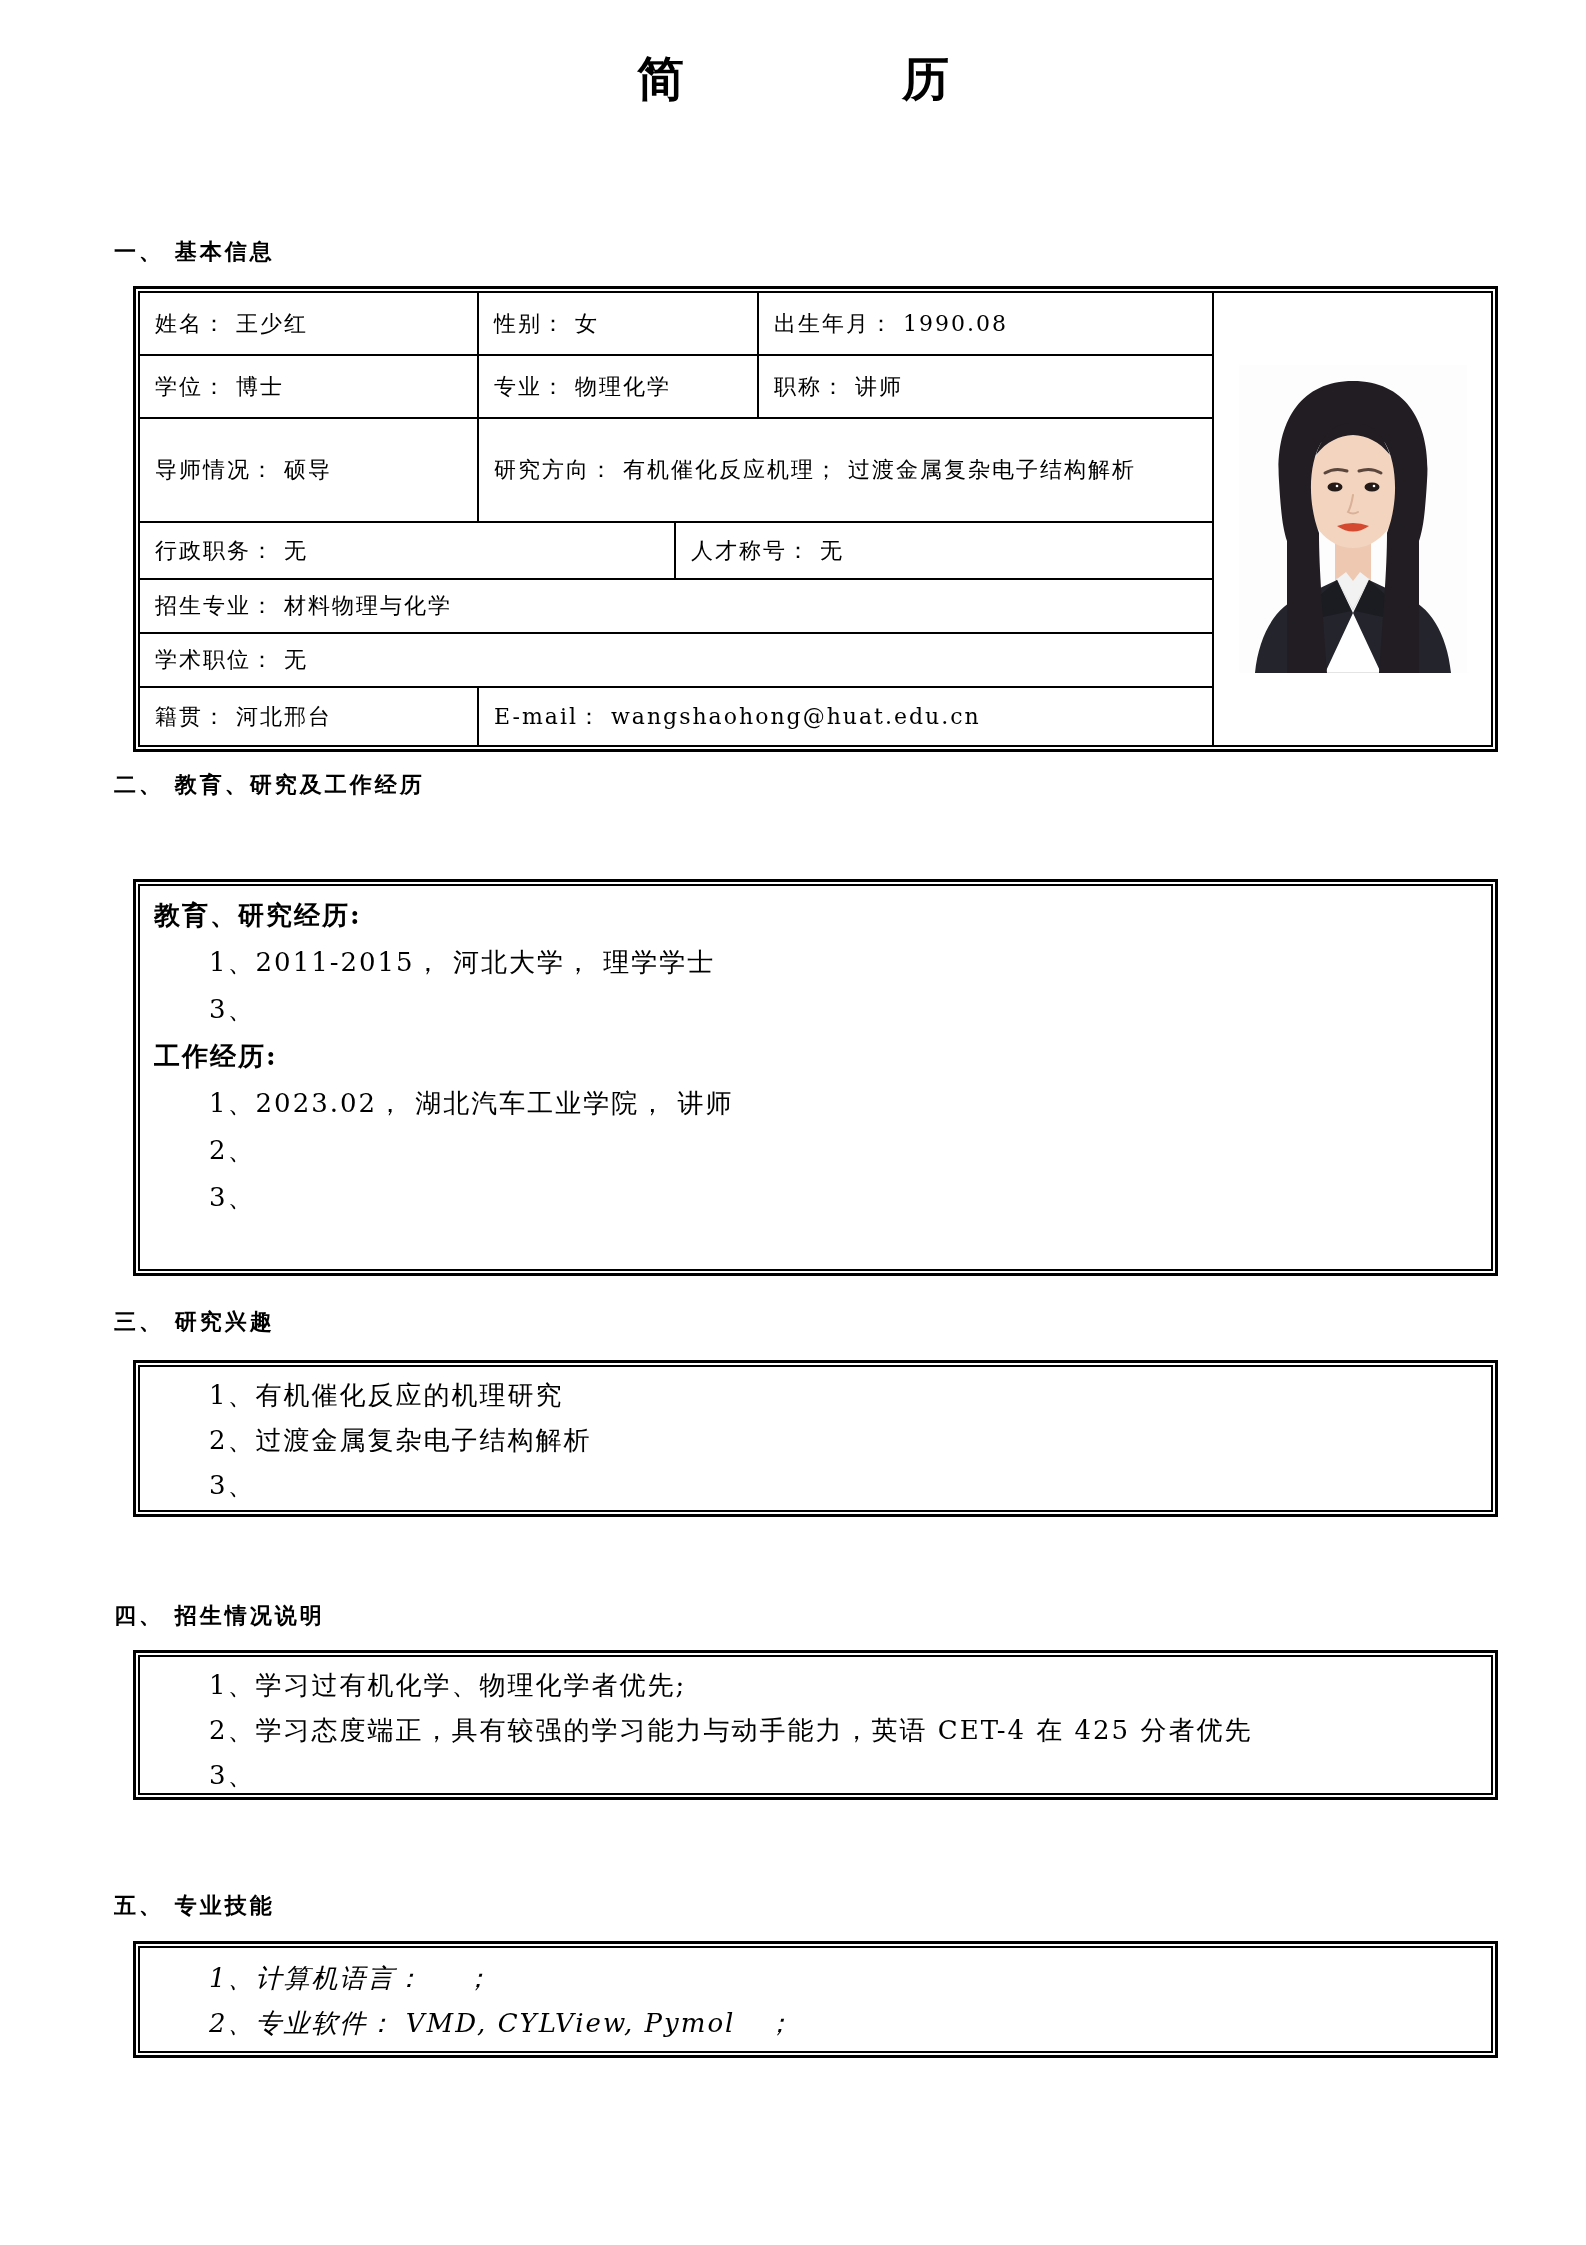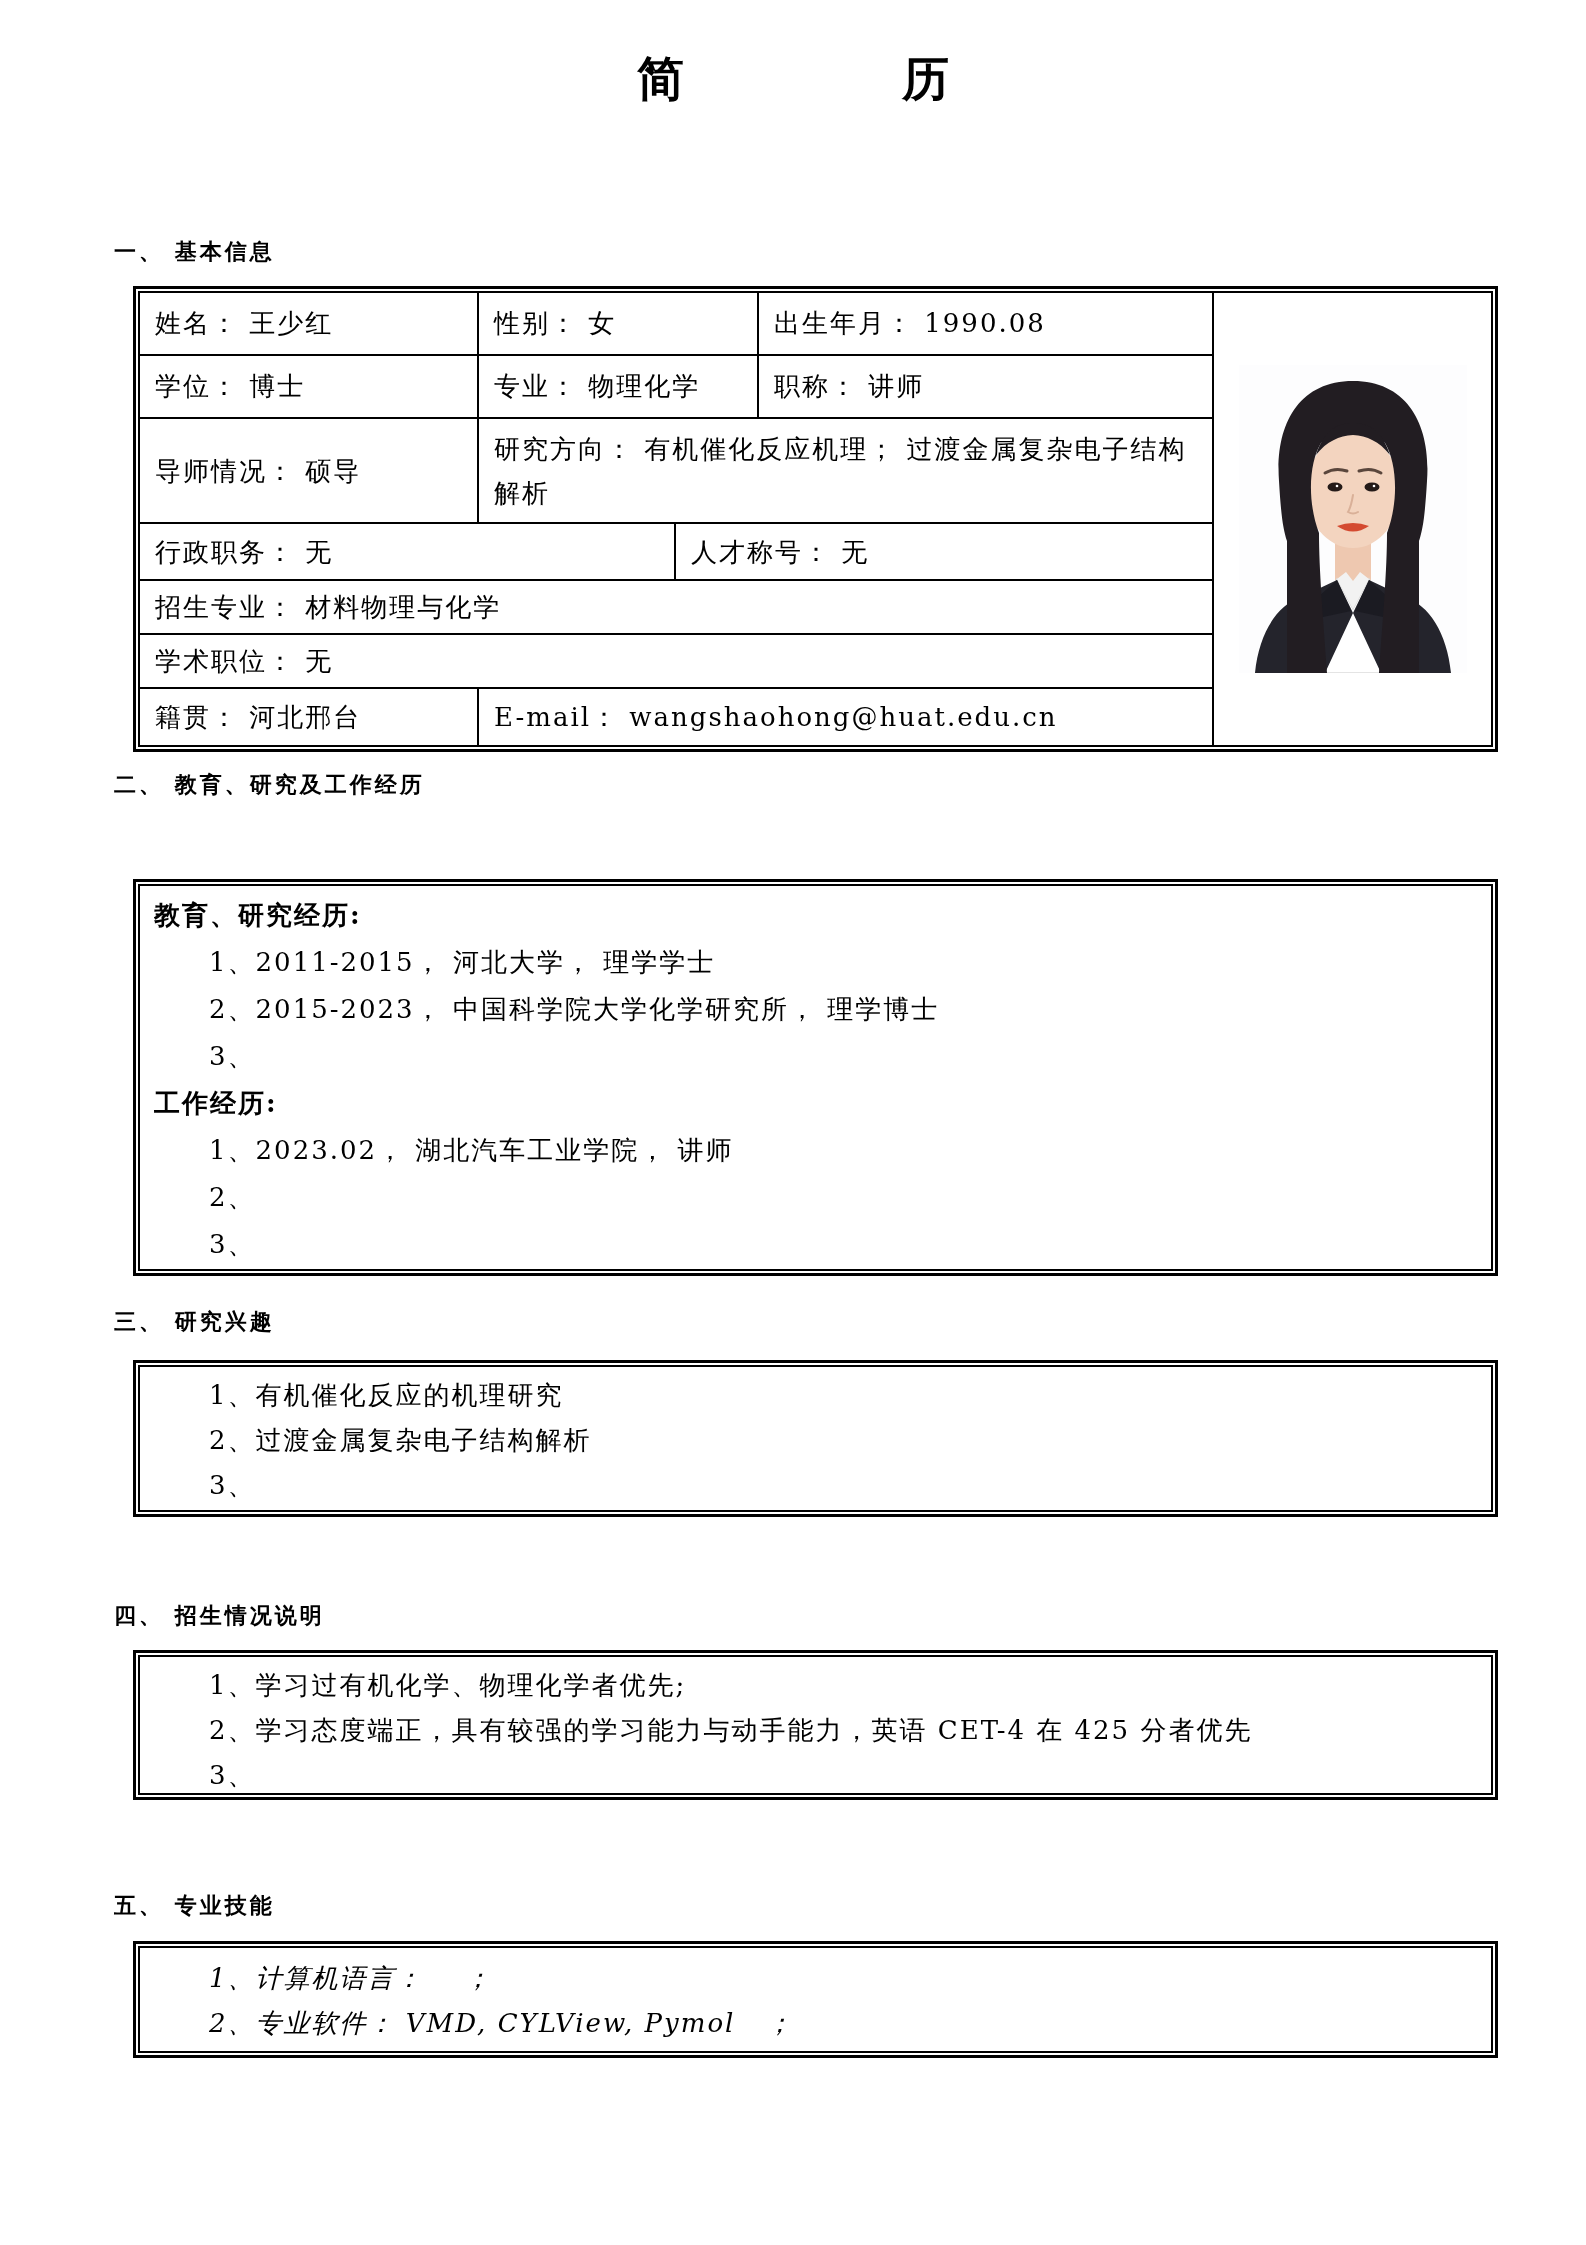--- a/index.html
+++ b/index.html
@@ -49,21 +49,21 @@
     box-sizing: border-box;
     width: 100%;
     height: 100%;
     overflow: hidden;
   }
   
   .info-table {
     width: 100%;
     border-collapse: collapse;
     table-layout: fixed;
-    font-size: 26px;
+    font-size: 22px;
     letter-spacing: 2px;
   }
   .info-table td {
     border: 2px solid #000;
     padding: 2px 6px 2px 15px;
     white-space: pre-wrap;
     line-height: 36px;
     overflow: hidden;
   }
   .info-table td.wrap2 { line-height: 44px; }
@@ -173,21 +173,20 @@
       </tr>
     </tbody>
       </table>
   </div>
 
   <h2 class="sec-h" style="top:763px;">二、 教育、研究及工作经历</h2>
   <div class="dbox content-box" style="top:831px;height:397px;margin-top:48px;">
     <div class="inner">
       <div class="cline label">教育、研究经历:</div>
       <div class="cline item">1、2011-2015， 河北大学， 理学学士</div>
-      <div class="cline item">2、2015-2023， 中国科学院大学化学研究所， 理学博士</div>
       <div class="cline item">3、</div>
       <div class="cline label">工作经历:</div>
       <div class="cline item">1、2023.02， 湖北汽车工业学院， 讲师</div>
       <div class="cline item">2、</div>
       <div class="cline item">3、</div>
     </div>
   </div>
 
   <h2 class="sec-h" style="top:1300px;">三、 研究兴趣</h2>
   <div class="dbox content-box" style="top:1360px;height:157px;">

